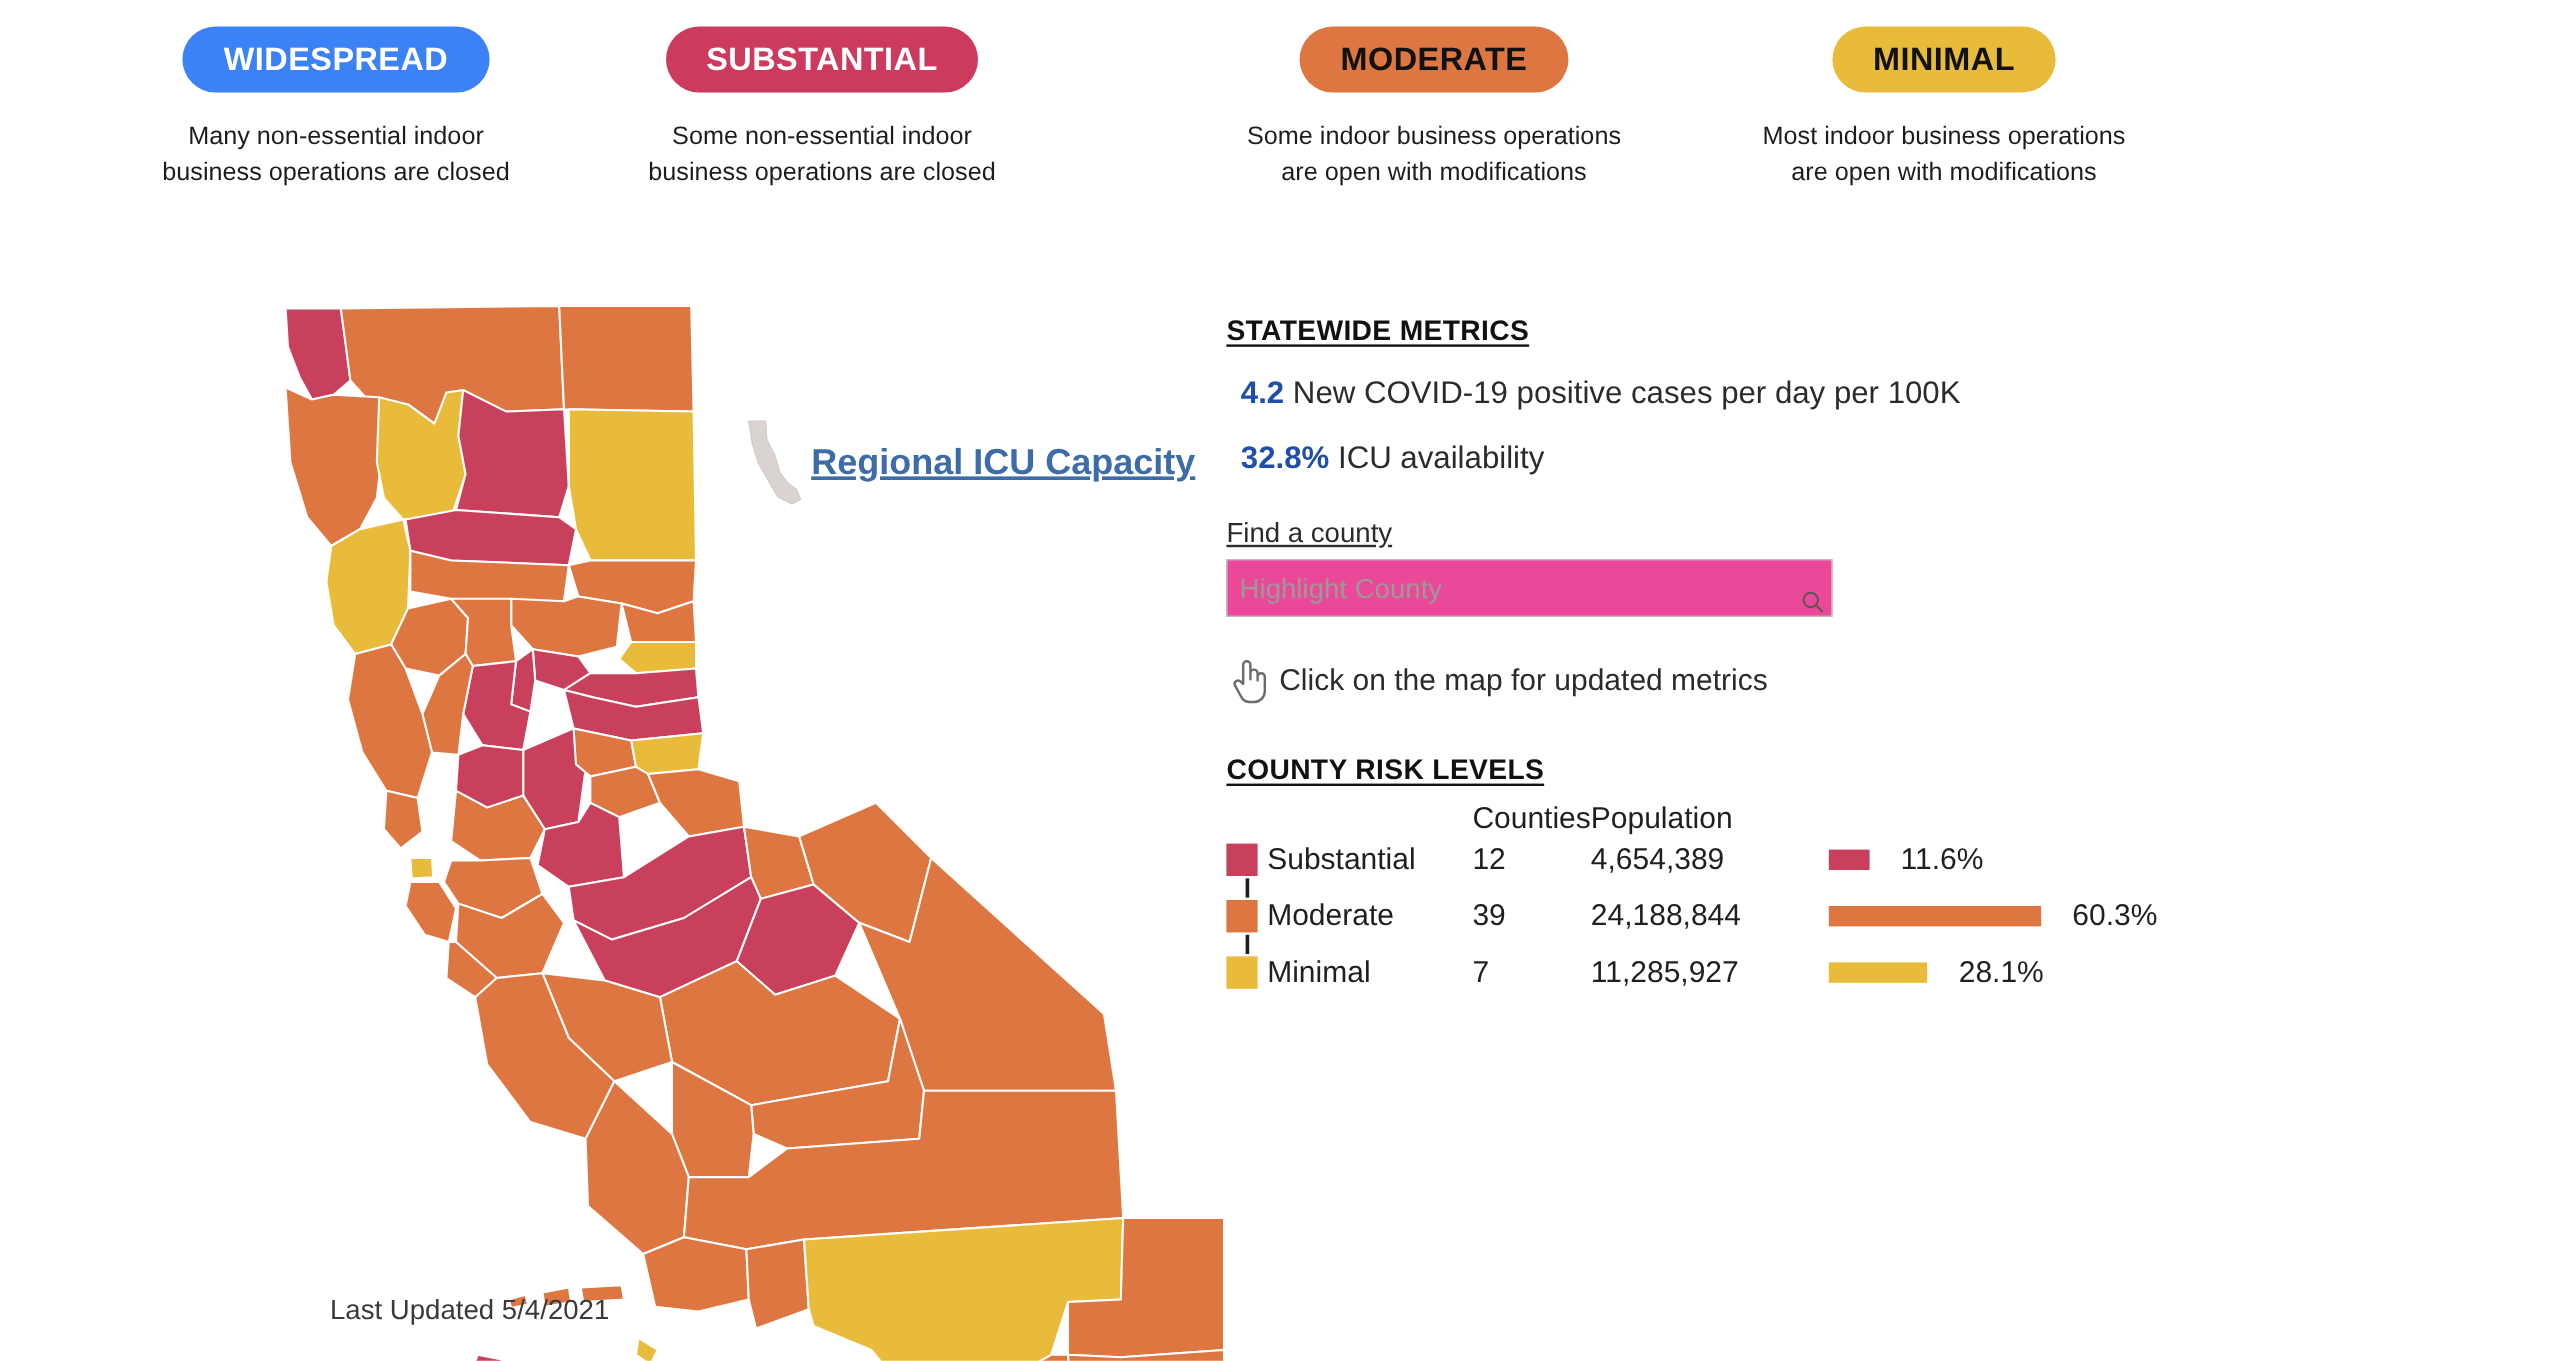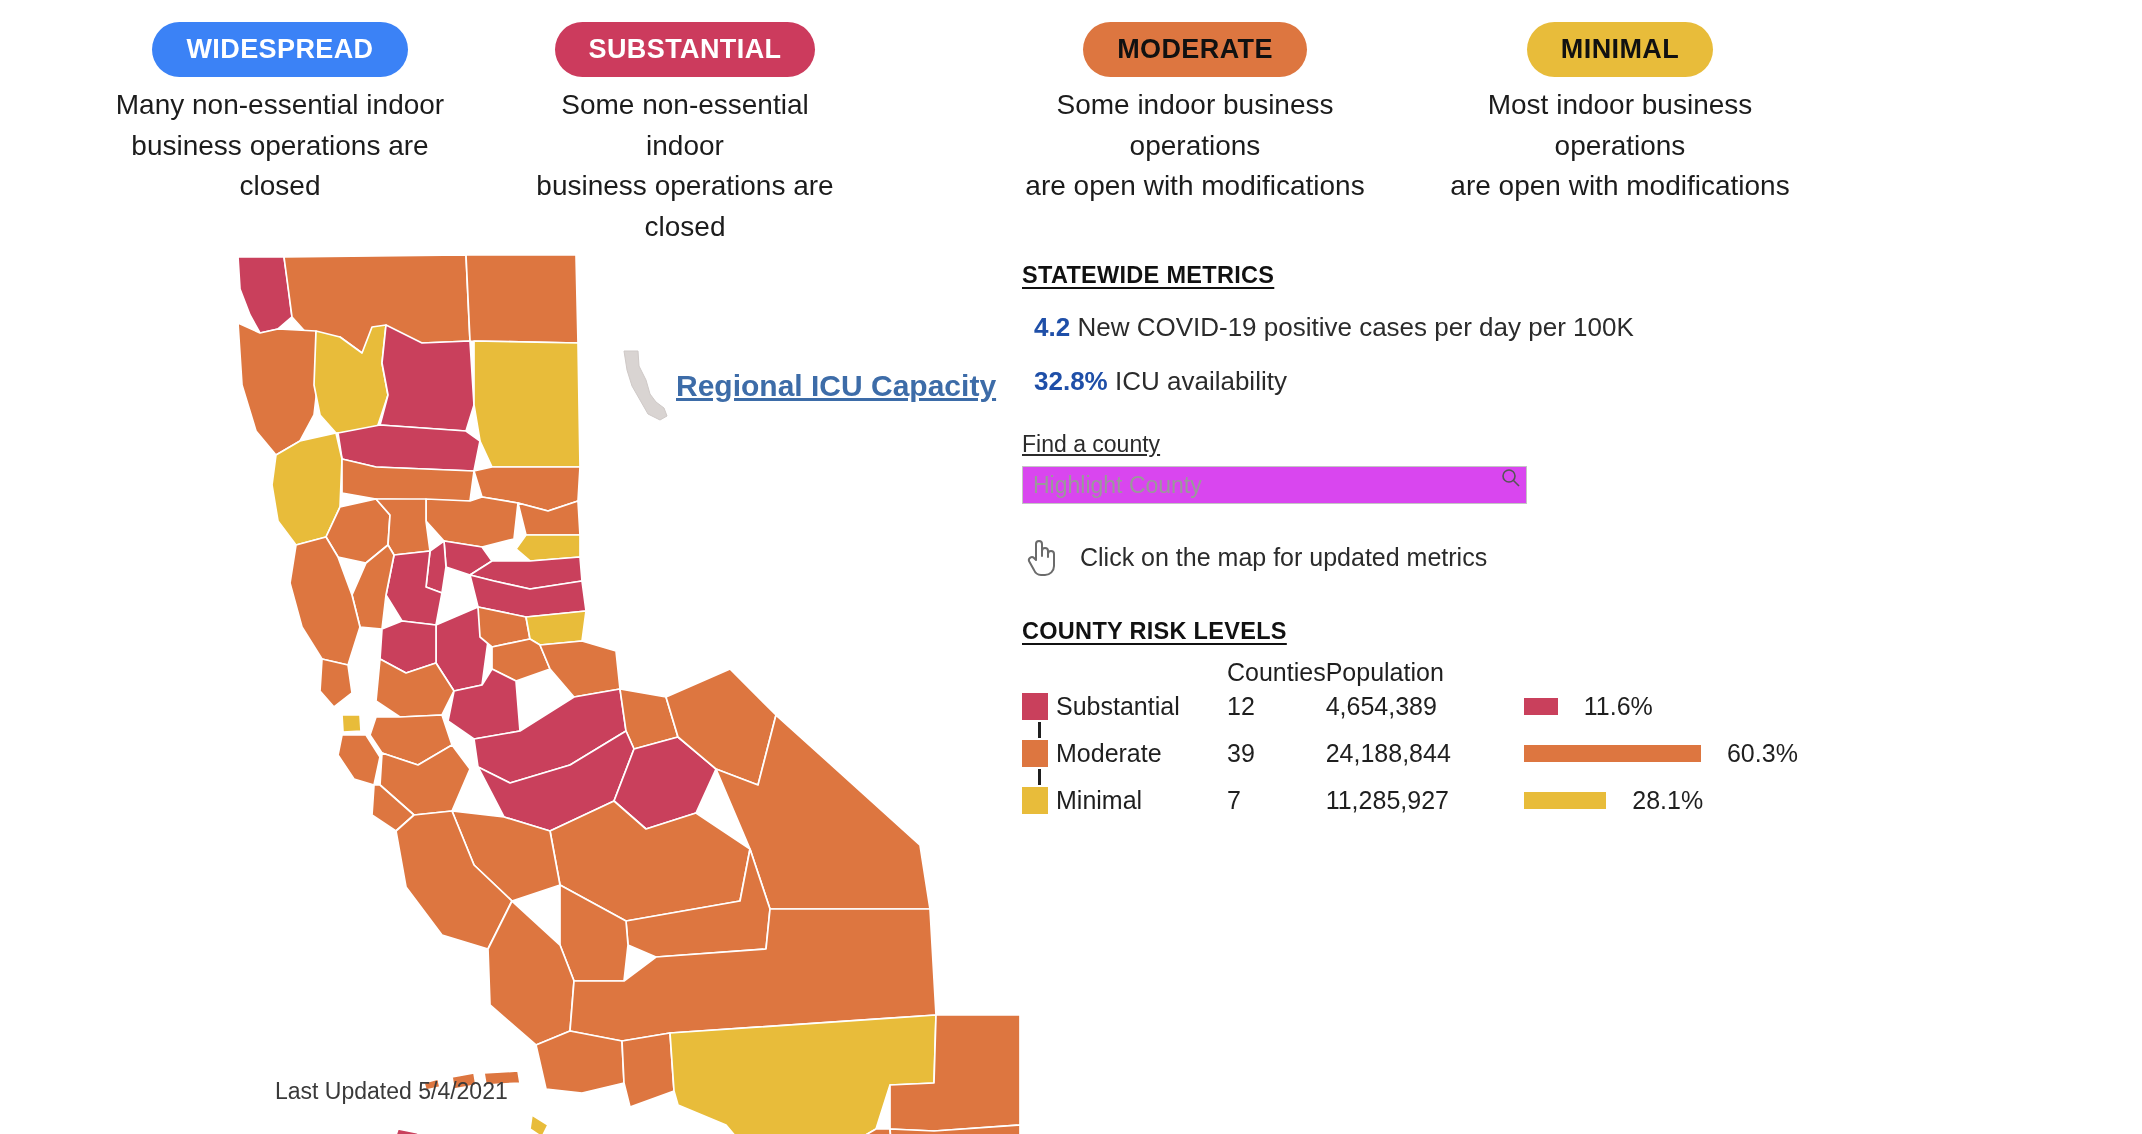--- a/index.html
+++ b/index.html
@@ -22,22 +22,22 @@
     display: inline-block;
     border-radius: 999px;
     padding: 12px 34px;
     font-size: 27px;
     font-weight: bold;
     letter-spacing: 0.4px;
     line-height: 1.15;
     white-space: nowrap;
   }
   .tier-desc {
-    margin-top: 8px;
-    font-size: 28px;
+    margin-top: 22px;
+    font-size: 21px;
     color: #1c1c1c;
     line-height: 1.45;
     white-space: pre-line;
   }
 
   
   .map-wrap { position: absolute; left: 230px; top: 245px; width: 790px; height: 890px; }
   .map-wrap svg { display:block; }
   .county { stroke: #ffffff; stroke-width: 1.7; stroke-linejoin: round; cursor: pointer; }
 
@@ -62,33 +62,33 @@
   .panel-head {
     font-size: 23.5px; font-weight: bold; color: #111;
     text-decoration: underline; letter-spacing: 0.3px;
     text-underline-offset: 4px;
   }
   .metric-row { margin-top: 23px; font-size: 26px; color: #2b2b2b; padding-left: 12px; }
   .metric-val { color: #1f4fa8; font-weight: bold; }
 
   .find-label { margin-top: 34px; font-size: 23px; color: #2b2b2b; text-decoration: underline; }
   .search-box {
-    margin-top: 8px; width: 505px; height: 38px;
-    border: 1px solid #c4c4c4; background: #d946ef;
-    display: flex; align-items: flex-start;
+    margin-top: 8px; width: 505px; height: 48px;
+    border: 1px solid #c4c4c4; background: #ec4899;
+    display: flex; align-items: flex-end;
   }
   .search-box input {
     flex: 1 1 auto; border: 0; outline: none; height: 100%;
     padding: 0 10px; font-size: 23px; color: #333;
     font-family: "Liberation Sans", sans-serif; background: transparent;
   }
   .search-box input::placeholder { color: #9a9a9a; }
   .search-ico { width: 30px; flex: 0 0 30px; display:flex; align-items:center; justify-content:center; cursor:pointer; }
 
-  .click-hint { margin-top: 32px; display: flex; align-items: center; gap: 18px; }
+  .click-hint { margin-top: 32px; display: flex; align-items: center; gap: 4px; }
   .hand-ico { width: 40px; height: 42px; flex: 0 0 40px; }
   .click-hint-text { font-size: 25px; color: #2b2b2b; }
 
   .risk-head { margin-top: 40px; }
 
   table.risk { border-collapse: collapse; margin-top: 12px; }
   table.risk th, table.risk td {
     font-size: 25px; color: #1f1f1f; font-weight: normal;
     padding: 1px 0; vertical-align: middle; text-align: left;
   }

